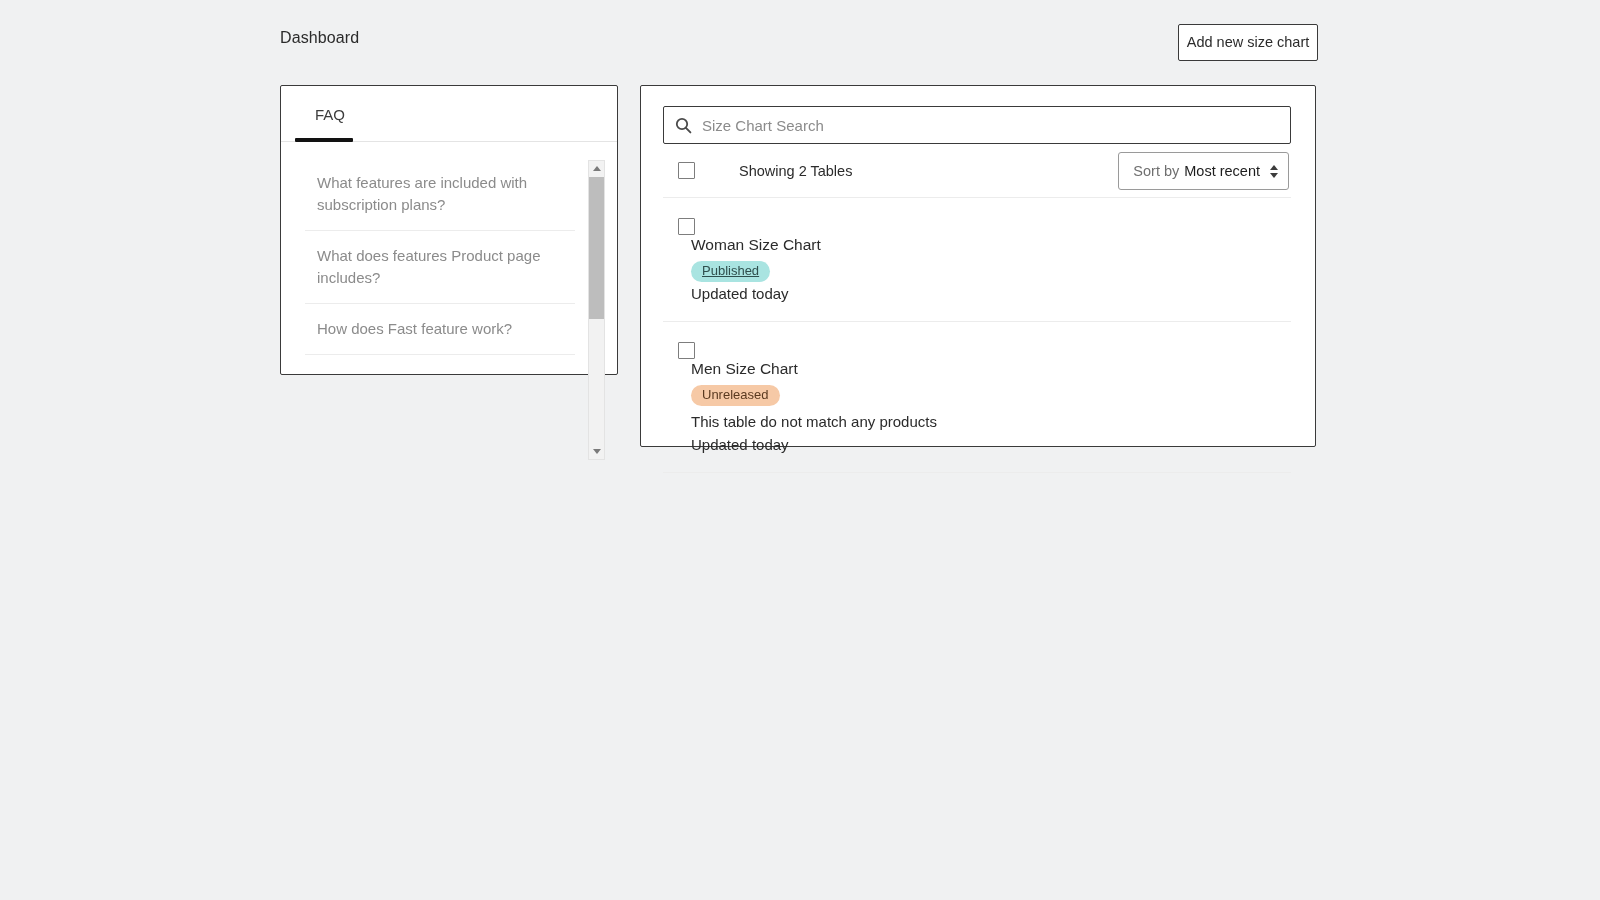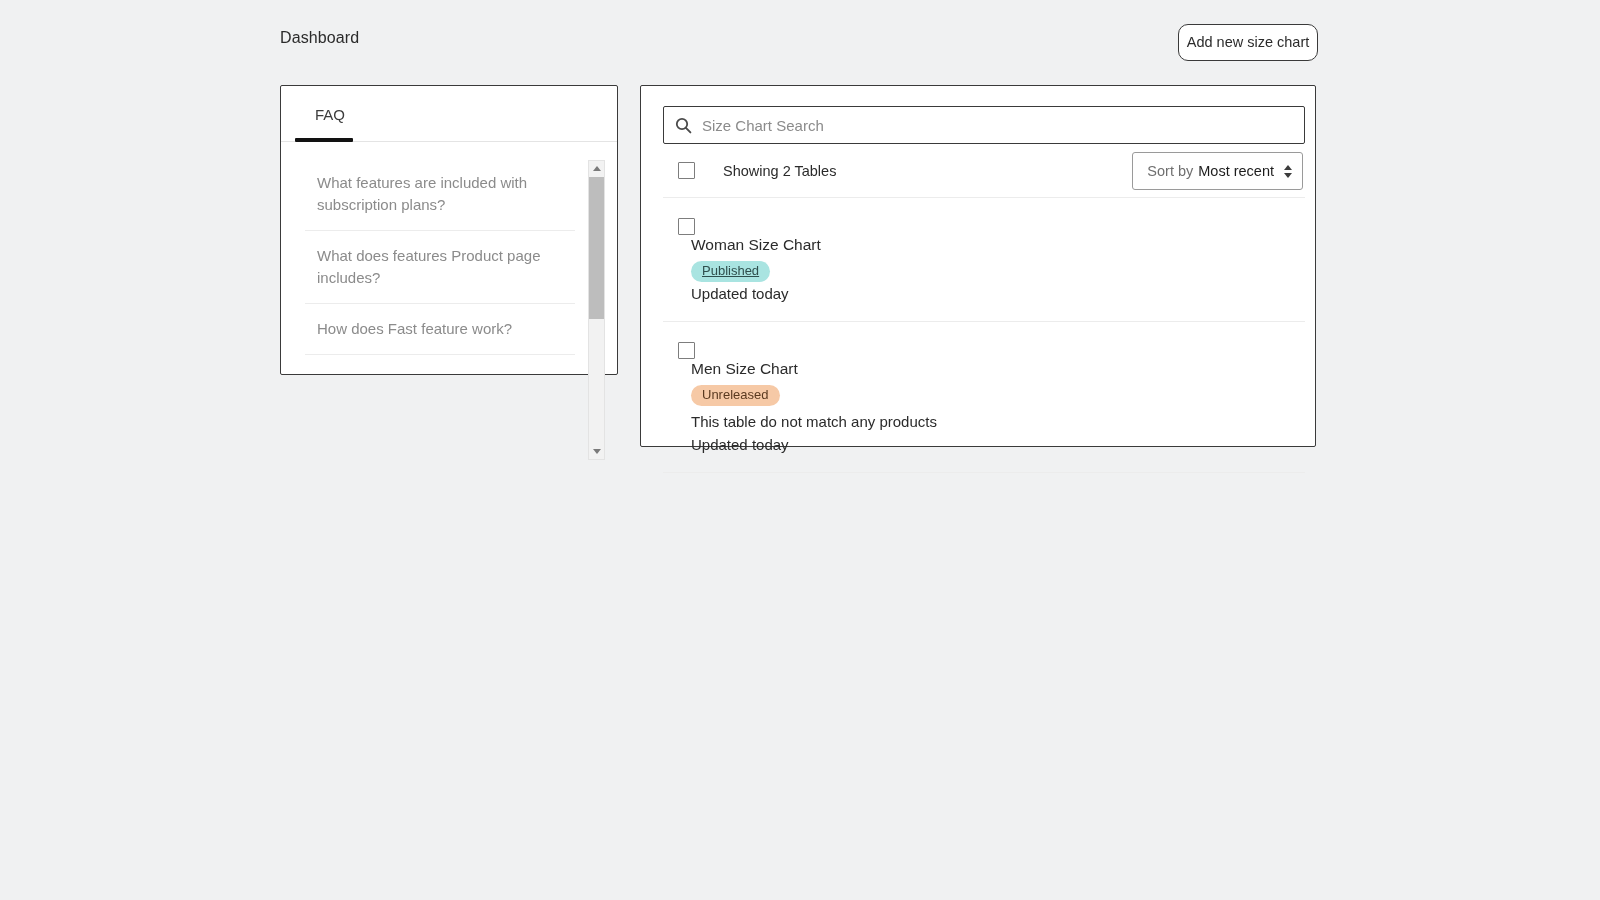--- a/index.html
+++ b/index.html
@@ -32,21 +32,21 @@
   }
 
   .add-chart-btn {
     position: absolute;
     left: 1178px;
     top: 24px;
     width: 140px;
     height: 37px;
     background: #ffffff;
     border: 1px solid #3a3a3a;
-    border-radius: 10px;
+    border-radius: 2px;
     font-family: "Liberation Sans", sans-serif;
     font-size: 14.5px;
     color: #2b2b2b;
     cursor: pointer;
     padding: 0;
     line-height: 35px;
     text-align: center;
   }
 
   
@@ -176,21 +176,21 @@
   
   .charts-card {
     position: absolute;
     left: 640px;
     top: 85px;
     width: 676px;
     height: 362px;
     background: #ffffff;
     border: 1px solid #3a3a3a;
     border-radius: 2px;
-    padding: 20px 10px 0 22px;
+    padding: 20px 24px 0 22px;
   }
 
   .search-wrap {
     position: relative;
     height: 38px;
     border: 1px solid #3a3a3a;
     border-radius: 2px;
     display: flex;
     align-items: center;
   }
@@ -225,21 +225,21 @@
     width: 17px;
     height: 17px;
     border: 1.6px solid #7d7d7d;
     background: #fff;
     border-radius: 1px;
     flex: 0 0 17px;
     cursor: pointer;
   }
   .toolbar .chk { margin-left: 15px; }
   .toolbar-label {
-    margin-left: 28px;
+    margin-left: 44px;
     font-size: 14.5px;
     color: #2b2b2b;
     text-align: center;
   }
   .sort-select {
     position: absolute;
     right: 2px;
     top: 8px;
     height: 38px;
     border: 1px solid #9a9a9a;

